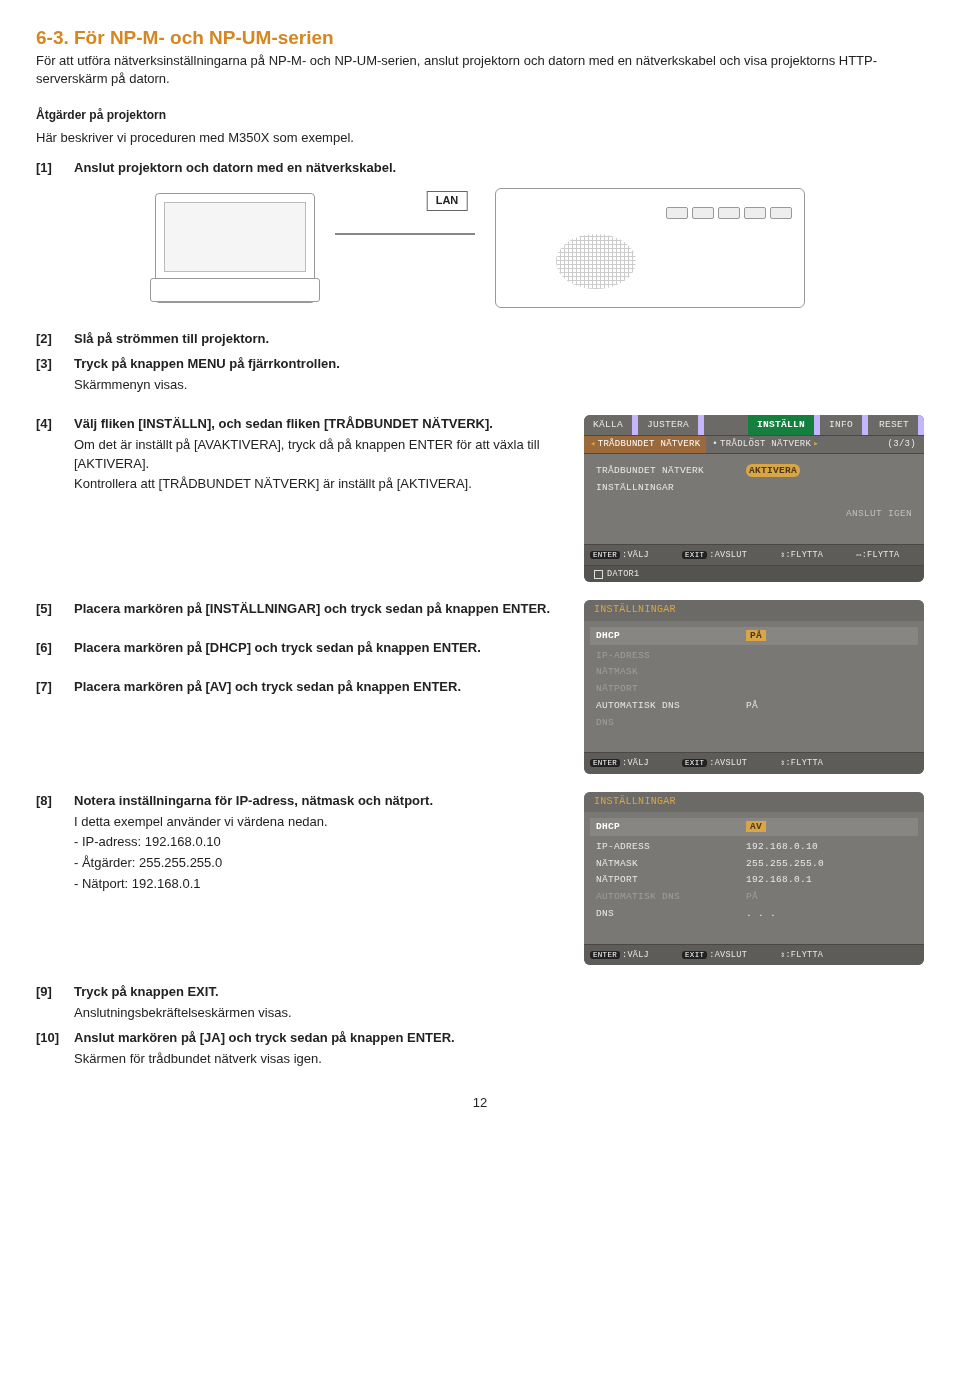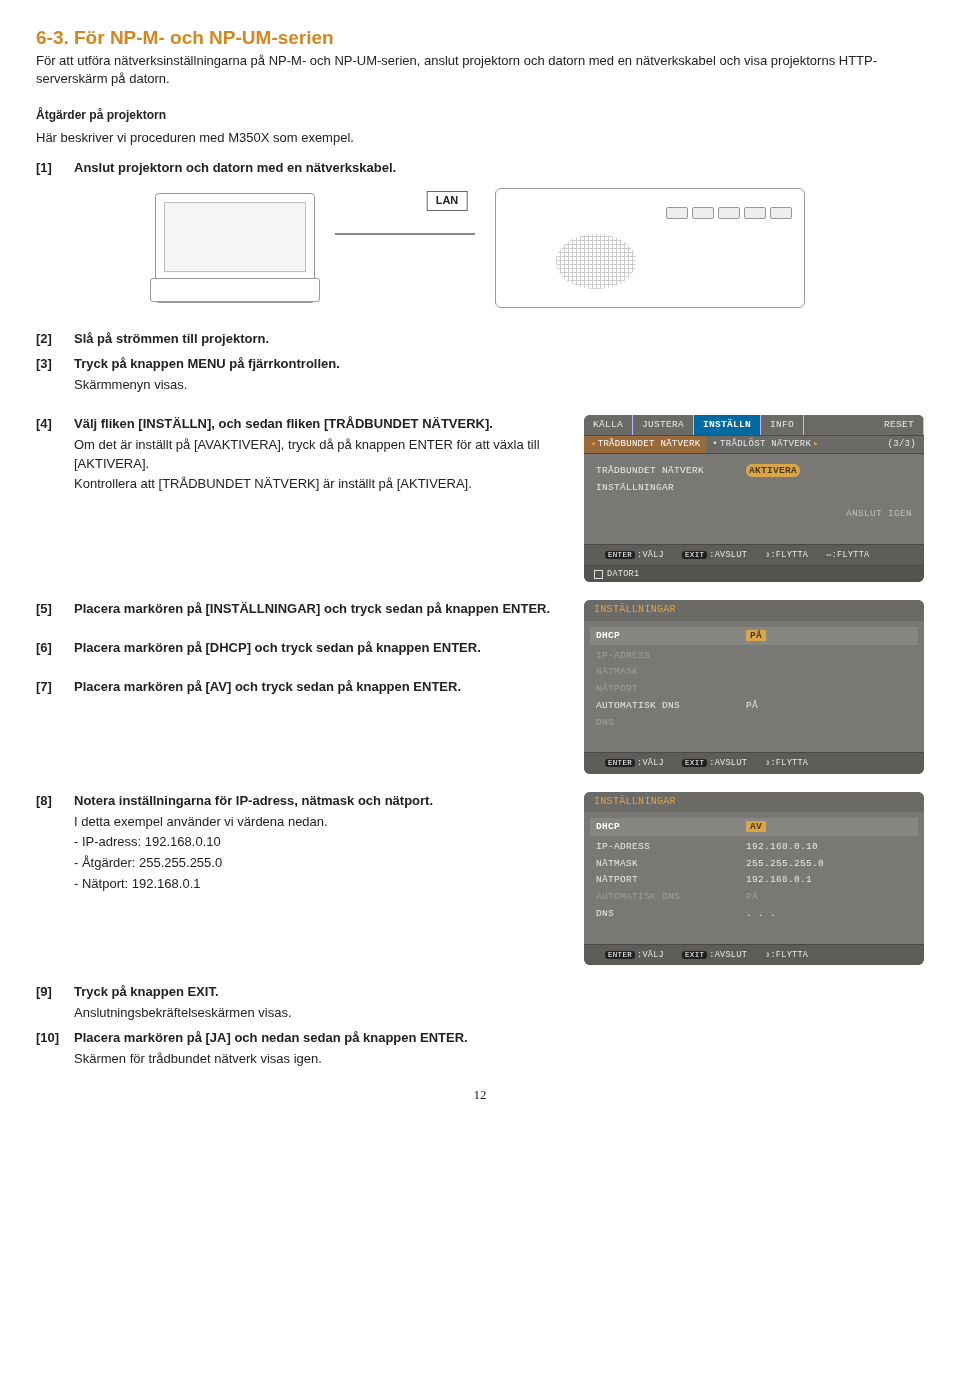--- a/index.html
+++ b/index.html
@@ -92,51 +92,51 @@
   .osd {
     background: #7a7874;
     border-radius: 6px;
     font-family: 'Courier New', monospace;
     font-size: 9.5px;
     color: #e8e8e8;
     overflow: hidden;
     letter-spacing: 0.3px;
   }
   .osd .tabs { display:flex; background:#6c6a66; border-bottom:1px solid #4a4846;}
-  .osd .tab { padding:3px 9px; border-right:1px solid #c4b5fd; }
-  .osd .tab.active { background:#0369a1; color:#fff; font-weight:bold;}
+  .osd .tab { padding:3px 9px; border-right:6px solid #c4b5fd; }
+  .osd .tab.active { background:#15803d; color:#fff; font-weight:bold;margin-left:44px;}
   .osd .subtabs { display:flex; background:#6c6a66; border-bottom:1px solid #4a4846; font-size:9px;}
   .osd .subtab { padding:2px 6px; display:flex; align-items:center; gap:2px;}
   .osd .subtab.active { background:#9a6a3c; color:#fff; }
   .osd .subtab .arrow { font-size:9px; color:#d8a646;}
   .osd .page-ind { margin-left:auto; padding:2px 8px; }
   .osd .body { padding: 10px 12px 6px 12px; min-height:90px;}
   .osd .body .row { display:flex; margin-bottom:4px; }
   .osd .body .label { width: 150px; }
   .osd .body .val { flex:1; }
   .osd .body .hilite { background:#d8a646; color:#4a3618; display:inline-block; padding:0 3px; font-weight:bold;border-radius:6px;}
   .osd .body .anslut { margin-top:12px; color:#bfbfbf;text-align:right;}
-  .osd .footer { display:flex; gap:18px; padding:4px 21px; background:#5e5c58; border-top:1px solid #4a4846; font-size:8.5px;}
+  .osd .footer { display:flex; gap:33px; padding:4px 6px; background:#5e5c58; border-top:1px solid #4a4846; font-size:8.5px;}
   .osd .footer .btn { background:#222; color:#fff; padding:0 3px; border-radius:3px; font-size:7.5px; margin-right:2px;}
   .osd .source { background:#555350; padding:2px 10px; border-top:1px solid #4a4846; display:flex; align-items:center; gap:4px; font-size:8.5px;}
   .osd .source .sq { width:9px; height:9px; border:1px solid #ddd;}
 
   .osd2 { min-height: 170px; }
   .osd2 .header-bar { background:#6c6a66; padding:3px 10px; color:#d8a646; font-size:10px; }
   .osd2 .body2 { padding: 8px 12px 20px 12px; min-height:115px;}
   .osd2 .body2 .row { display:flex; margin-bottom:3px; }
   .osd2 .body2 .label { width: 150px; }
   .osd2 .body2 .val { flex:1; }
   .osd2 .body2 .hl-on { background:#d8a646; color:#4a3618; padding:0 4px; font-weight:bold;}
   .osd2 .body2 .dim { color:#a09e9a; }
   .osd2 .body2 .fill-row { background:#888682; margin:-2px -6px 4px -6px; padding:2px 6px; }
 
   .spacer-md { height: 14px; }
 
-  .page-no { text-align:center; margin-top:18px; font-size:13px;font-family:Liberation Serif, serif;}
+  .page-no { text-align:center; margin-top:26px; font-size:13px;}
 </style>
 </head>
 <body>
 
 <h1 class="section-title">6-3. För NP-M- och NP-UM-serien</h1>
 <p class="intro">För att utföra nätverksinställningarna på NP-M- och NP-UM-serien, anslut projektorn och datorn med en nätverkskabel och visa projektorns HTTP-serverskärm på datorn.</p>
 
 <h2 class="sub">Åtgärder på projektorn</h2>
 <p class="proc-desc">Här beskriver vi proceduren med M350X som exempel.</p>
 
@@ -343,18 +343,18 @@
 <div class="step">
   <div class="step-no">[9]</div>
   <div class="step-body">
     <span>Tryck på knappen EXIT.</span>
     <span class="note">Anslutningsbekräftelseskärmen visas.</span>
   </div>
 </div>
 <div class="step">
   <div class="step-no">[10]</div>
   <div class="step-body">
-    <span>Placera markören på [JA] och nedan sedan på knappen ENTER.</span>
+    <span>Anslut markören på [JA] och tryck sedan på knappen ENTER.</span>
     <span class="note">Skärmen för trådbundet nätverk visas igen.</span>
   </div>
 </div>
 
 <div class="page-no">12</div>
 
 </body></html>

